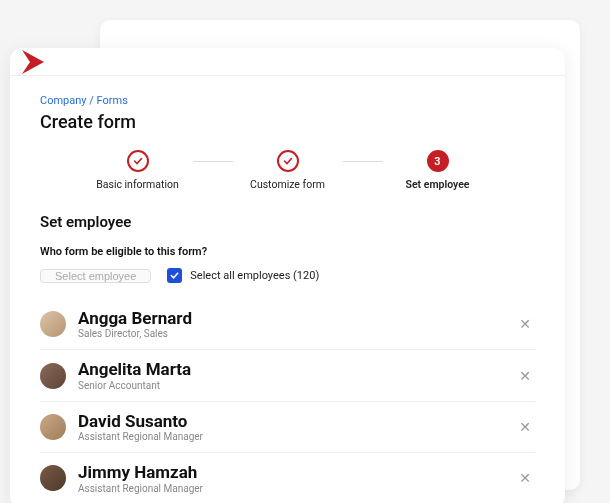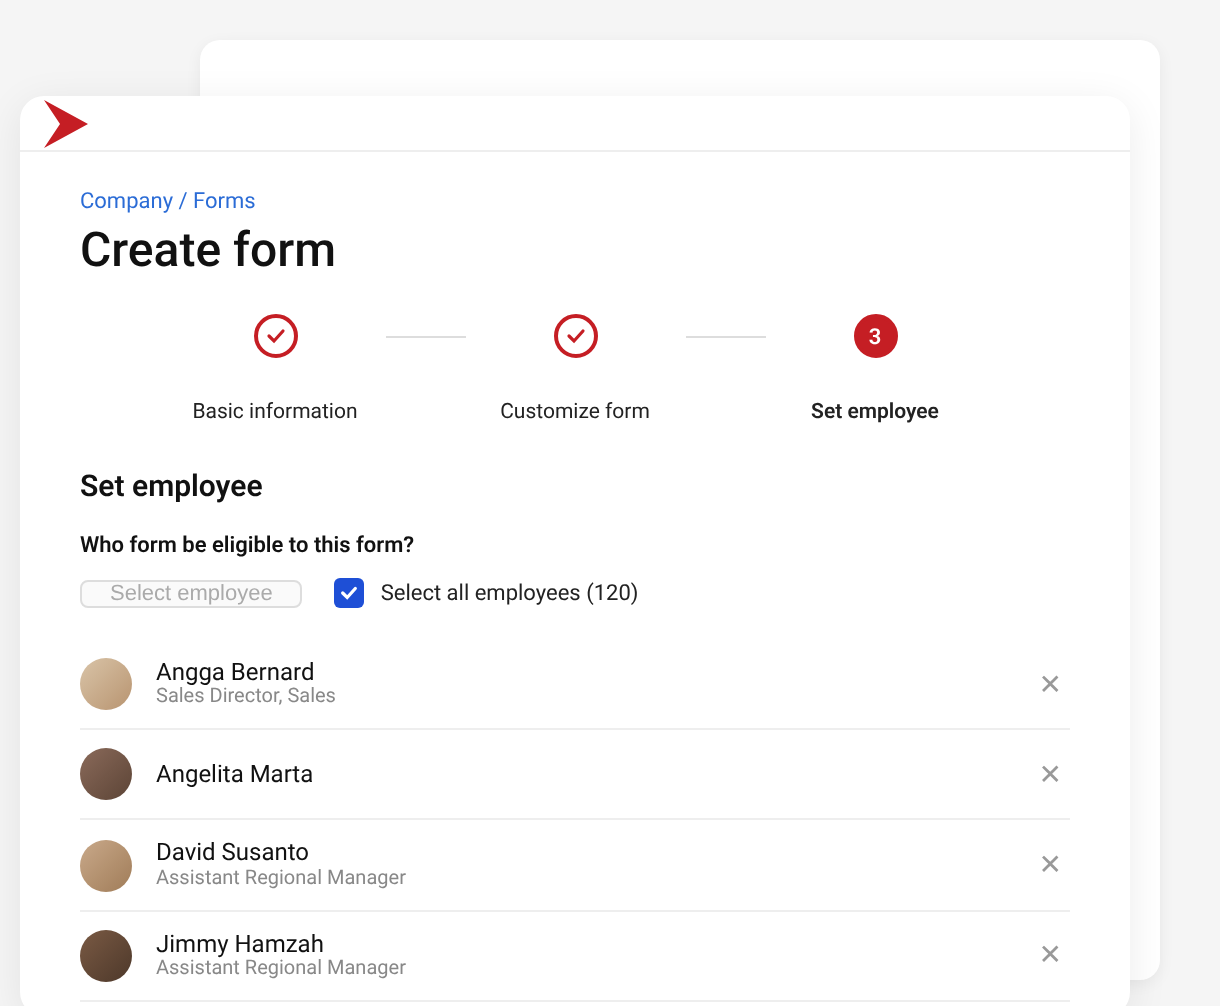--- a/index.html
+++ b/index.html
@@ -45,21 +45,21 @@
   .card-body {
     padding: 18px 30px 0 30px;
   }
   .breadcrumb {
     font-size: 11px;
     color: #2b6cd6;
     margin-bottom: 4px;
   }
   .breadcrumb a { color: #2b6cd6; text-decoration: none; }
   .page-title {
-    font-size: 24px;
+    font-size: 18px;
     font-weight: 500;
     color: #111;
     margin-bottom: 18px;
   }
   .stepper {
     display: flex;
     align-items: flex-start;
     justify-content: center;
     gap: 0;
     margin-bottom: 22px;
@@ -89,21 +89,20 @@
   }
   .step-active .step-circle {
     background: #c51e24;
     color: #fff;
     border: 2px solid #c51e24;
   }
   .step-label {
     font-size: 10.5px;
     color: #222;
     text-align: center;
-    margin-top: 14px;
   }
   .step-active .step-label { font-weight: 600; }
   .step-line {
     flex: 0 0 40px;
     height: 1px;
     background: #ddd;
     margin-top: 11px;
   }
   .section-title {
     font-size: 15px;
@@ -159,22 +158,22 @@
   }
   .avatar {
     width: 26px;
     height: 26px;
     border-radius: 50%;
     margin-right: 12px;
     flex-shrink: 0;
   }
   .emp-info { flex: 1; }
   .emp-name {
-    font-size: 12px;
-    font-weight: 400;
+    font-size: 17px;
+    font-weight: 700;
     color: #111;
     line-height: 1.2;
   }
   .emp-role {
     font-size: 10px;
     color: #888;
     line-height: 1.2;
   }
   .remove {
     color: #999;
@@ -250,20 +249,21 @@
         <div class="emp-info">
           <div class="emp-name">Angga Bernard</div>
           <div class="emp-role">Sales Director, Sales</div>
         </div>
         <div class="remove">✕</div>
       </div>
       <div class="emp-row">
         <div class="avatar" style="background:linear-gradient(135deg,#8a6a5a,#5c4436);"></div>
         <div class="emp-info">
           <div class="emp-name">Angelita Marta</div>
+          <div class="emp-role">Senior Accountant</div>
         </div>
         <div class="remove">✕</div>
       </div>
       <div class="emp-row">
         <div class="avatar" style="background:linear-gradient(135deg,#c9a98a,#a07c58);"></div>
         <div class="emp-info">
           <div class="emp-name">David Susanto</div>
           <div class="emp-role">Assistant Regional Manager</div>
         </div>
         <div class="remove">✕</div>

